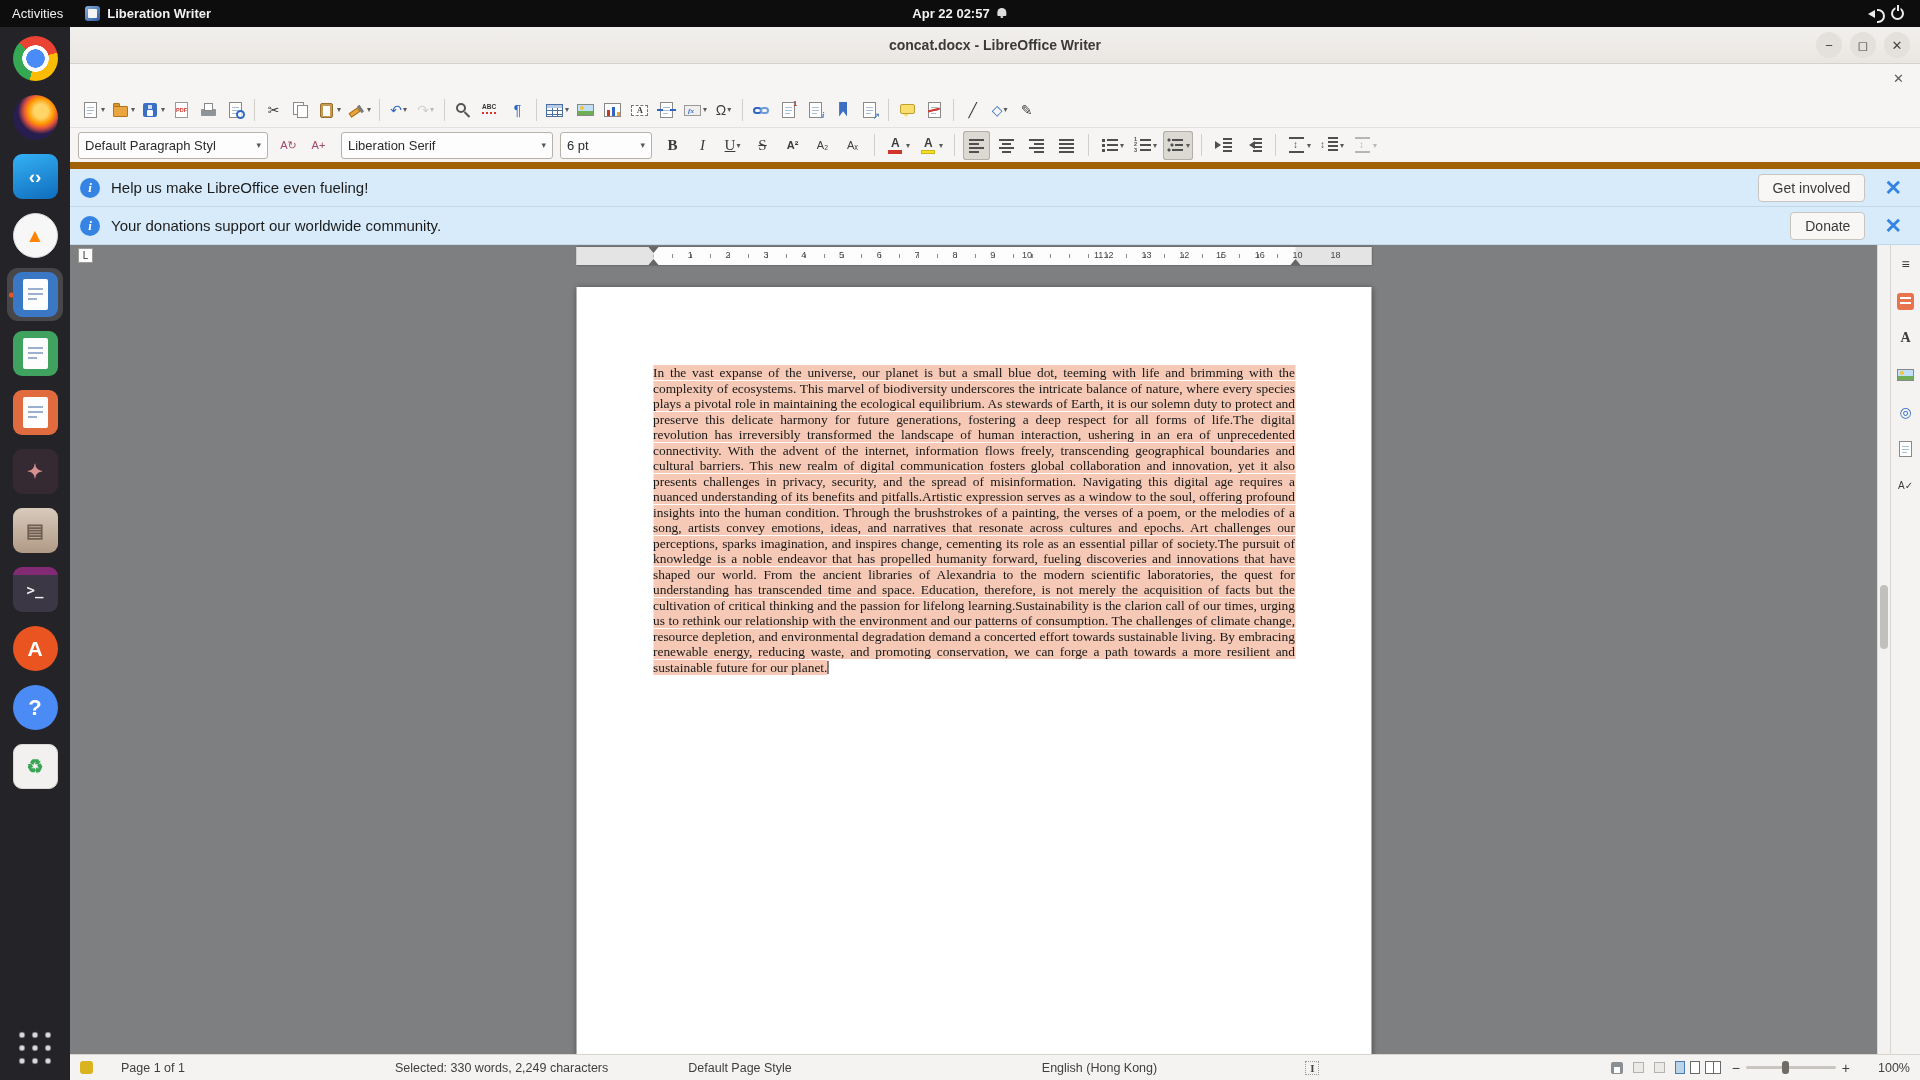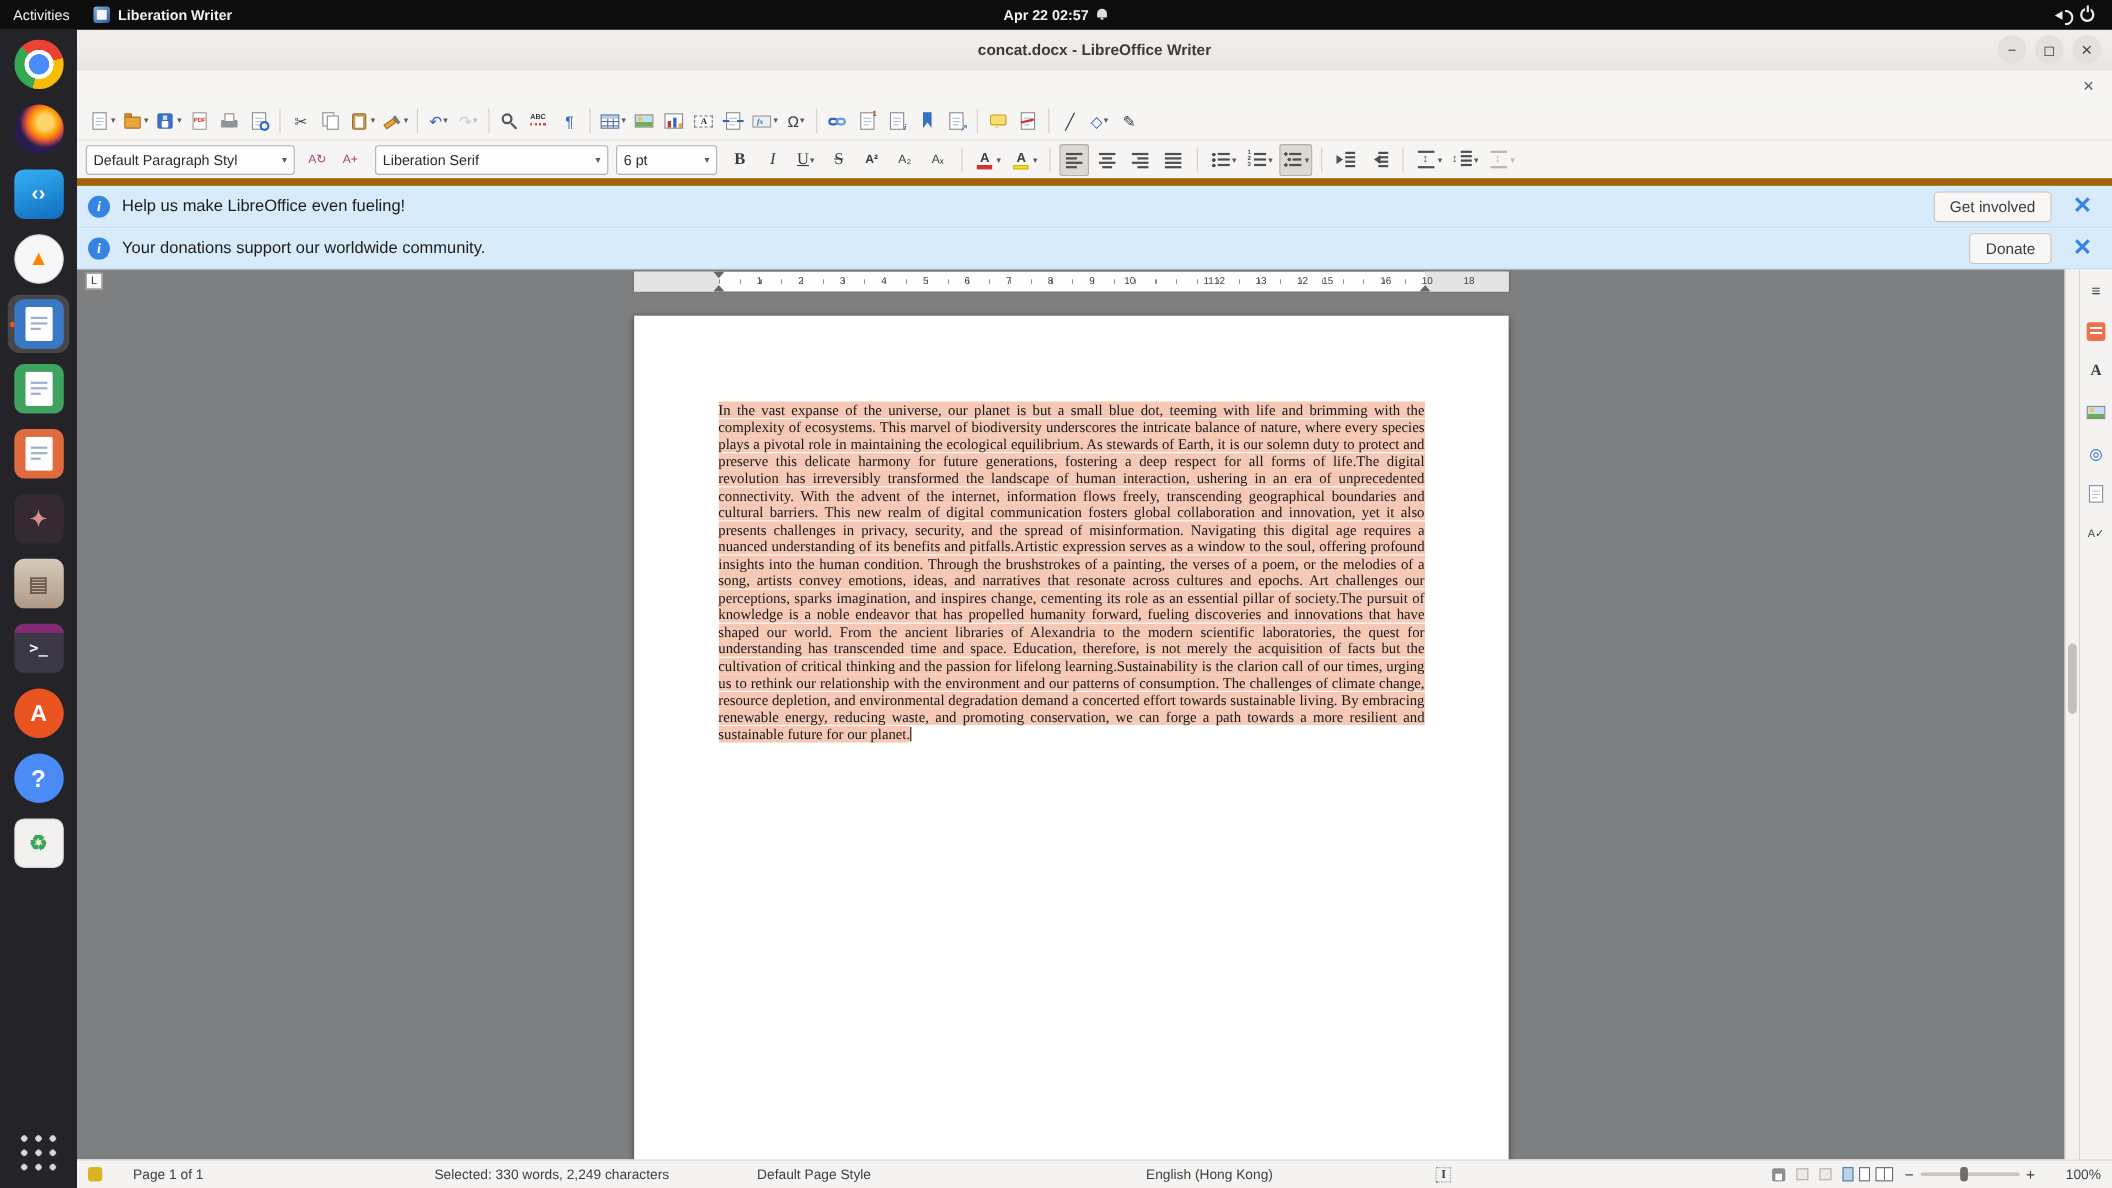--- a/index.html
+++ b/index.html
@@ -537,21 +537,21 @@
                     <span class="ruler-num" style="left: 263px;">5</span>
                     <span class="ruler-num" style="left: 300.8px;">6</span>
                     <span class="ruler-num" style="left: 338.6px;">7</span>
                     <span class="ruler-num" style="left: 376.4px;">8</span>
                     <span class="ruler-num" style="left: 414.2px;">9</span>
                     <span class="ruler-num" style="left: 446px;">10</span>
                     <span class="ruler-num" style="left: 518px;">11</span>
                     <span class="ruler-num" style="left: 527.6px;">12</span>
                     <span class="ruler-num" style="left: 565.4px;">13</span>
                     <span class="ruler-num" style="left: 603.2px;">12</span>
-                    <span class="ruler-num" style="left: 626px;">15</span>
+                    <span class="ruler-num" style="left: 640px;">15</span>
                     <span class="ruler-num" style="left: 678.8px;">16</span>
                     <span class="ruler-num" style="left: 716.6px;">10</span>
                     <span class="ruler-num" style="left: 754.4px;">18</span>
                   </div>
               </div>
               <div class="doc-view">
                 <div class="page">
                   <p class="page-text"><span class="sel">In the vast expanse of the universe, our planet is but a small blue dot, teeming with life and brimming with the complexity of ecosystems. This marvel of biodiversity underscores the intricate balance of nature, where every species plays a pivotal role in maintaining the ecological equilibrium. As stewards of Earth, it is our solemn duty to protect and preserve this delicate harmony for future generations, fostering a deep respect for all forms of life.The digital revolution has irreversibly transformed the landscape of human interaction, ushering in an era of unprecedented connectivity. With the advent of the internet, information flows freely, transcending geographical boundaries and cultural barriers. This new realm of digital communication fosters global collaboration and innovation, yet it also presents challenges in privacy, security, and the spread of misinformation. Navigating this digital age requires a nuanced understanding of its benefits and pitfalls.Artistic expression serves as a window to the soul, offering profound insights into the human condition. Through the brushstrokes of a painting, the verses of a poem, or the melodies of a song, artists convey emotions, ideas, and narratives that resonate across cultures and epochs. Art challenges our perceptions, sparks imagination, and inspires change, cementing its role as an essential pillar of society.The pursuit of knowledge is a noble endeavor that has propelled humanity forward, fueling discoveries and innovations that have shaped our world. From the ancient libraries of Alexandria to the modern scientific laboratories, the quest for understanding has transcended time and space. Education, therefore, is not merely the acquisition of facts but the cultivation of critical thinking and the passion for lifelong learning.Sustainability is the clarion call of our times, urging us to rethink our relationship with the environment and our patterns of consumption. The challenges of climate change, resource depletion, and environmental degradation demand a concerted effort towards sustainable living. By embracing renewable energy, reducing waste, and promoting conservation, we can forge a path towards a more resilient and sustainable future for our planet.</span><span class="cursor"></span></p>
                 </div>
               </div>

